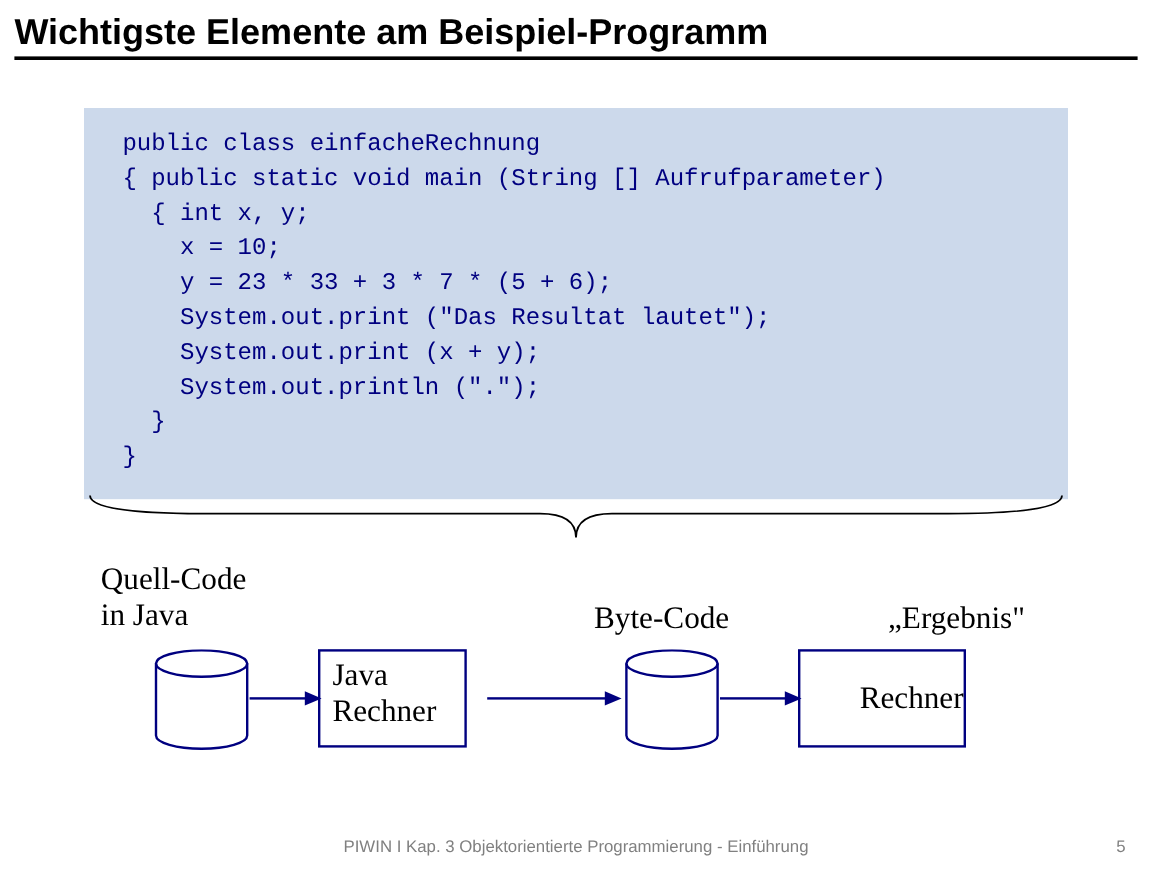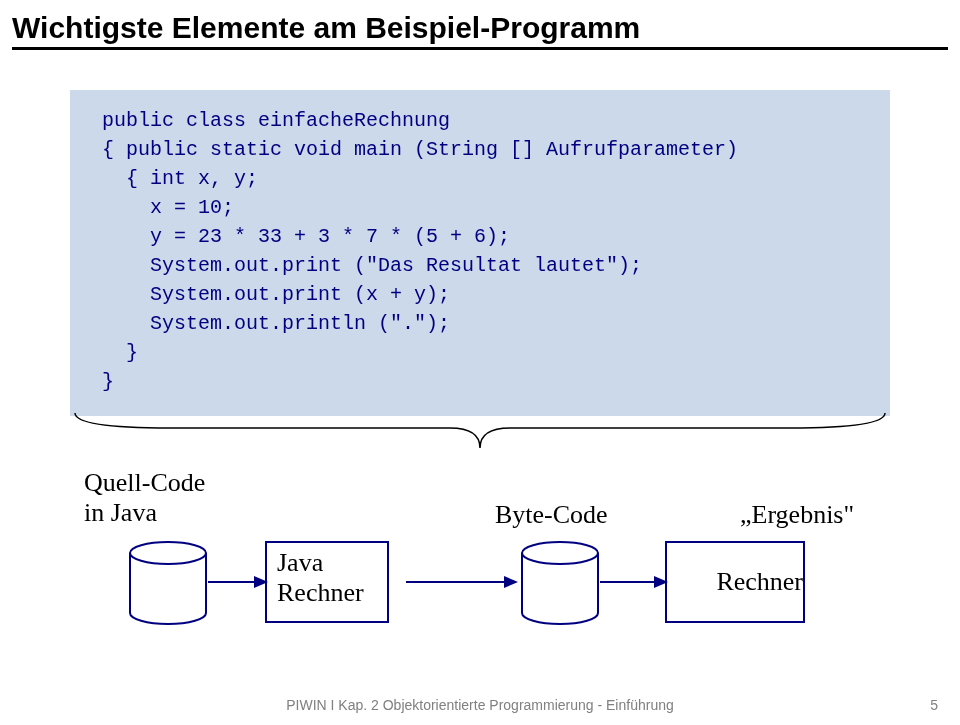--- a/index.html
+++ b/index.html
@@ -229,14 +229,14 @@
   </div>
 
   <div class="arrow-line arr3"></div>
   <div class="arrow-head arr3h"></div>
 
   <div class="rechner-box">
     <span>Rechner</span>
   </div>
 </div>
 
-<div class="footer">PIWIN I Kap. 2 Objektorientierte Programmierung - Einführung</div>
+<div class="footer">PIWIN I Kap. 3 Objektorientierte Programmierung - Einführung</div>
 <div class="page-num">5</div>
 
 </body></html>

